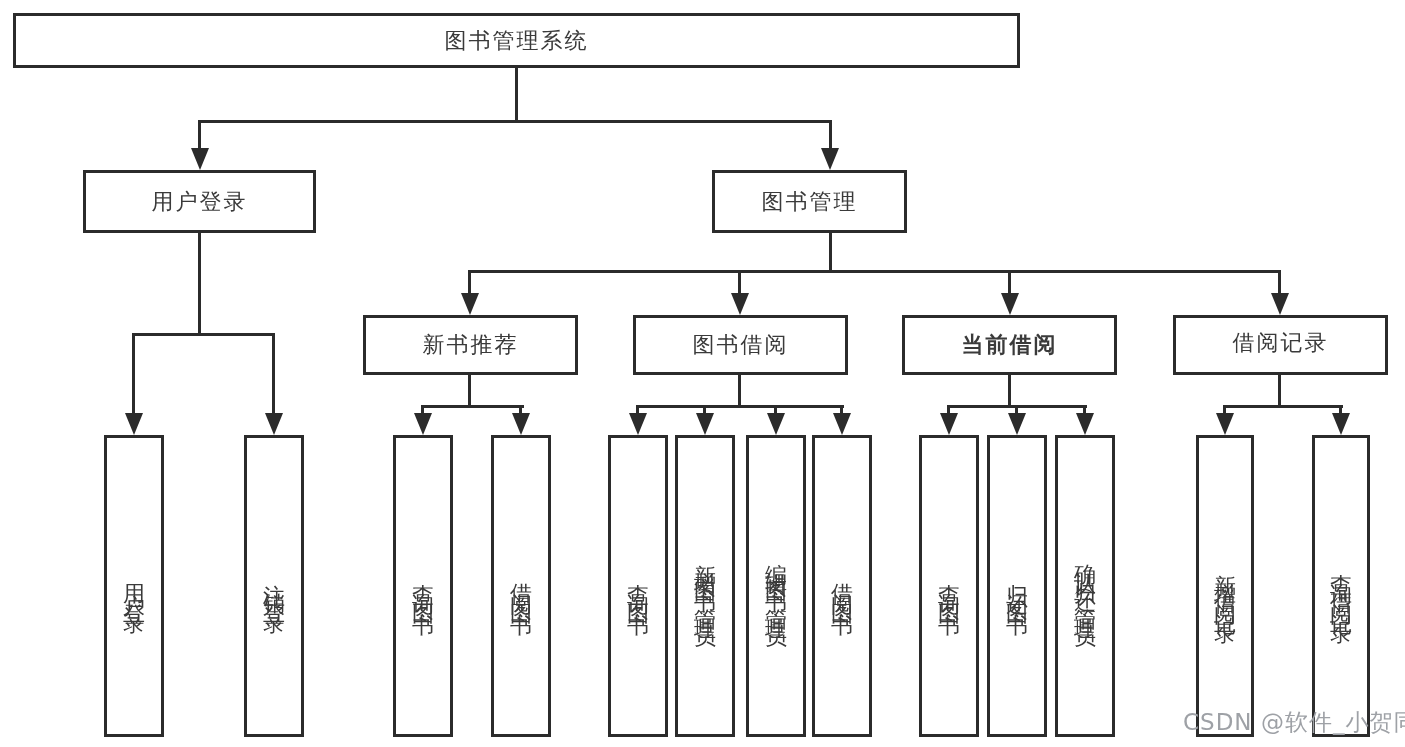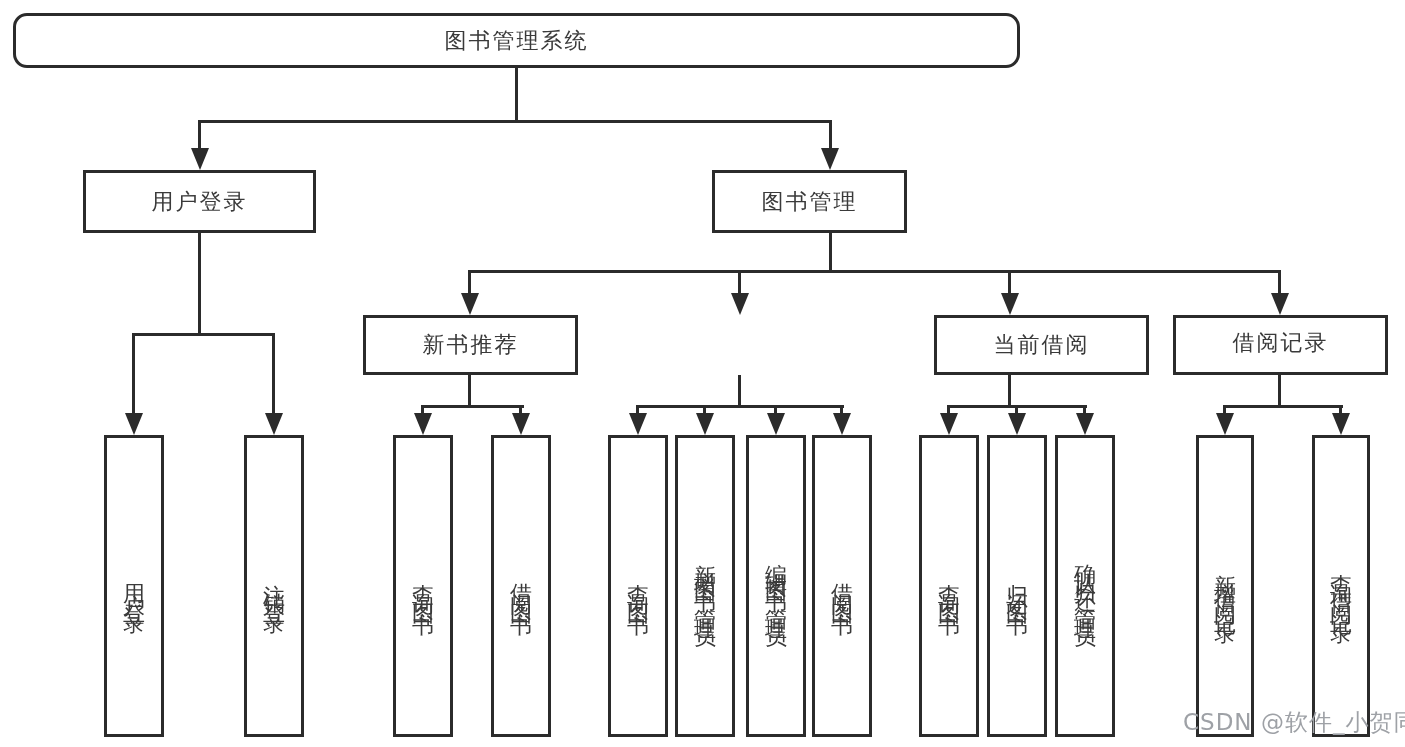--- a/index.html
+++ b/index.html
@@ -29,21 +29,21 @@
   .watermark {
     position:absolute; left:1183px; top:707px;
     font-size:23px; color:#9ea1a6; letter-spacing:1px; white-space:nowrap;
   }
 </style>
 </head>
 <body>
 
 <div class="canvas">
 
-  <div class="node" style="left:13px; top:13px; width:1007px; height:55px;border-radius:14px;">图书管理系统</div>
+  <div class="node" style="left:13px; top:13px; width:1007px; height:55px;">图书管理系统</div>
 
   <div class="vline" style="left:515px; top:66px; height:56px;"></div>
   <div class="hline" style="left:198px; top:120px; width:634px;"></div>
   <div class="vline" style="left:198px; top:120px; height:32px;"></div>
   <div class="arrow" style="left:191px; top:148px;"></div>
   <div class="vline" style="left:829px; top:120px; height:32px;"></div>
   <div class="arrow" style="left:821px; top:148px;"></div>
 
   <div class="node" style="left:83px; top:170px; width:233px; height:63px;">用户登录</div>
   <div class="node" style="left:712px; top:170px; width:195px; height:63px;">图书管理</div>
@@ -60,21 +60,22 @@
   <div class="vline" style="left:468px; top:270px; height:26px;"></div>
   <div class="arrow" style="left:461px; top:293px;"></div>
   <div class="vline" style="left:738px; top:270px; height:26px;"></div>
   <div class="arrow" style="left:731px; top:293px;"></div>
   <div class="vline" style="left:1008px; top:270px; height:26px;"></div>
   <div class="arrow" style="left:1001px; top:293px;"></div>
   <div class="vline" style="left:1278px; top:270px; height:26px;"></div>
   <div class="arrow" style="left:1271px; top:293px;"></div>
 
   <div class="node" style="left:363px; top:315px; width:215px; height:60px;">新书推荐</div>
-  <div class="node" style="left:934px; top:315px; width:215px; height:60px;">当前借阅</div>
+  <div class="node" style="left:633px; top:315px; width:215px; height:60px;">图书借阅</div>
+  <div class="node" style="left:902px; top:315px; width:215px; height:60px;font-weight:bold;">当前借阅</div>
   <div class="node" style="left:1173px; top:315px; width:215px; height:60px;font-family:Liberation Mono, monospace;">借阅记录</div>
 
   <div class="vline" style="left:468px; top:375px; height:32px;"></div>
   <div class="hline" style="left:421px; top:405px; width:103px;"></div>
   <div class="vline" style="left:421px; top:405px; height:12px;"></div>
   <div class="arrow" style="left:414px; top:413px;"></div>
   <div class="vline" style="left:519px; top:405px; height:12px;"></div>
   <div class="arrow" style="left:512px; top:413px;"></div>
 
   <div class="vline" style="left:738px; top:375px; height:32px;"></div>

